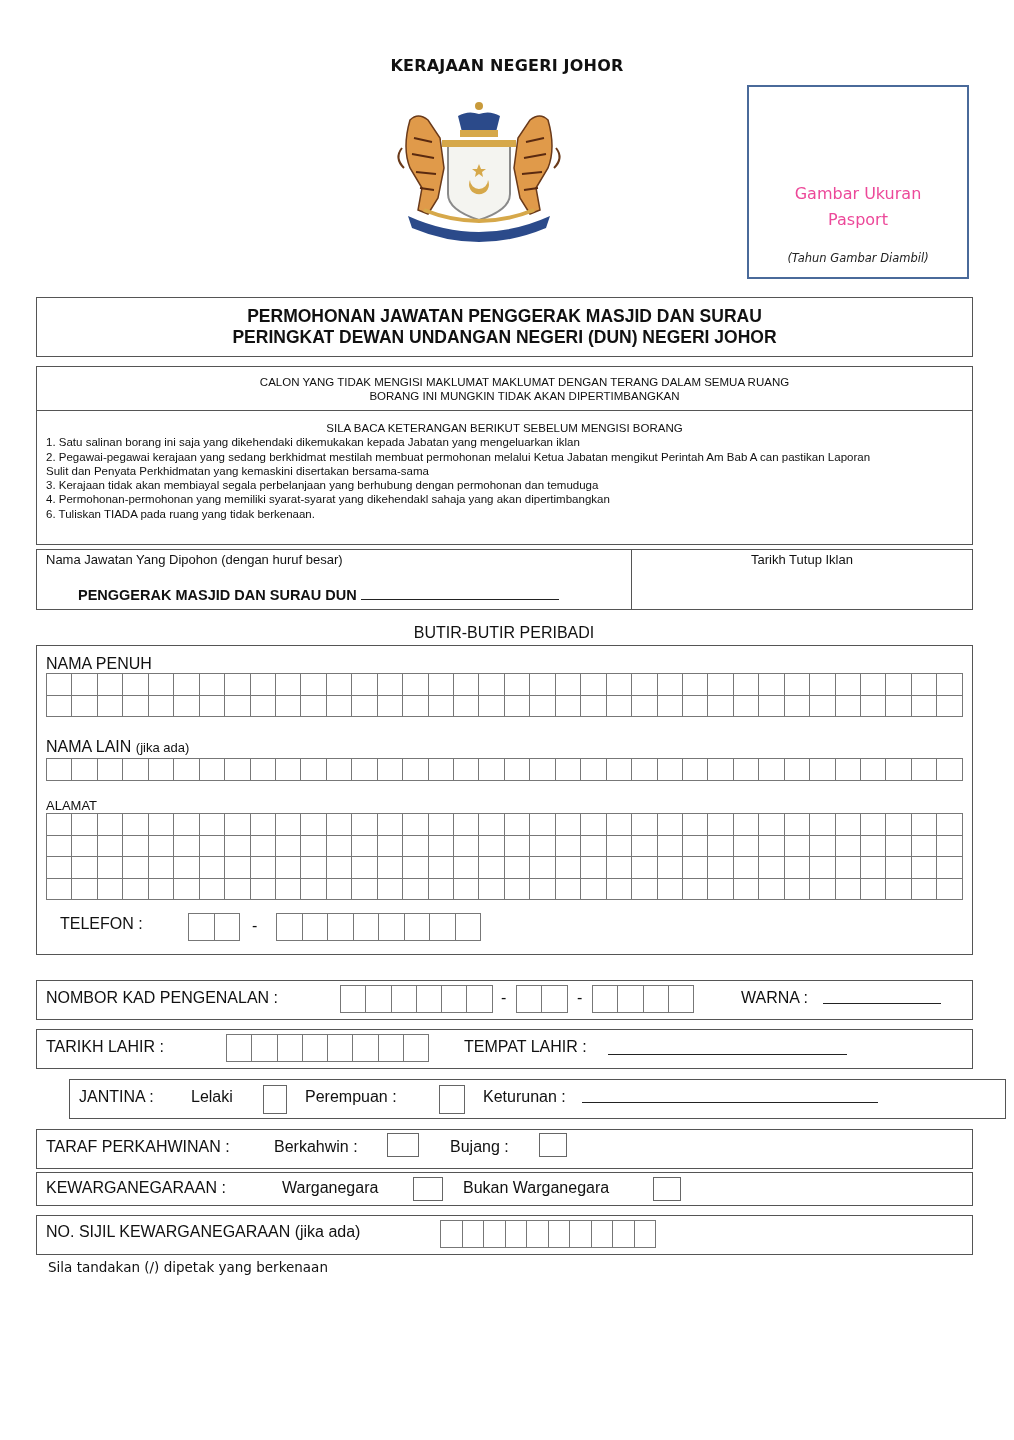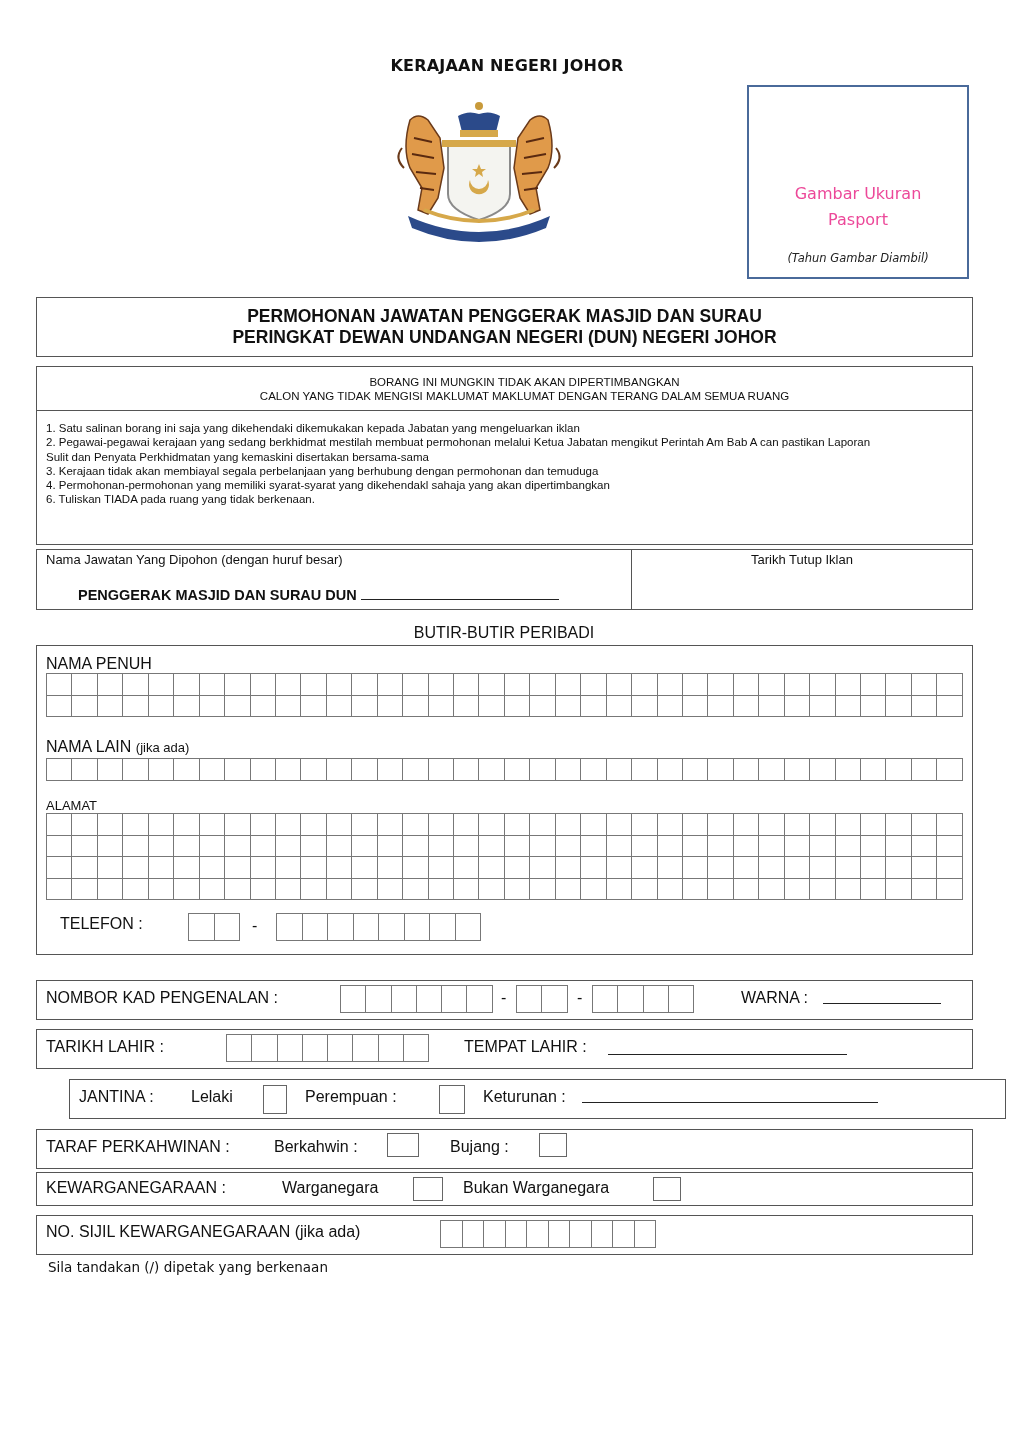--- a/index.html
+++ b/index.html
@@ -84,24 +84,25 @@
   <div class="l2">(Tahun Gambar Diambil)</div>
 </div>
 
 <div class="abs box title-box">
   <div>PERMOHONAN JAWATAN PENGGERAK MASJID DAN SURAU</div>
   <div>PERINGKAT DEWAN UNDANGAN NEGERI (DUN) NEGERI JOHOR</div>
 </div>
 
 <div class="abs box notice-box">
   <div class="notice-top">
+    <div>CALON YANG TIDAK MENGISI MAKLUMAT MAKLUMAT DENGAN TERANG DALAM SEMUA RUANG</div>
     <div>BORANG INI MUNGKIN TIDAK AKAN DIPERTIMBANGKAN</div>
-    <div>CALON YANG TIDAK MENGISI MAKLUMAT MAKLUMAT DENGAN TERANG DALAM SEMUA RUANG</div>
   </div>
   <div class="notice-body">
+    <div class="head">SILA BACA KETERANGAN BERIKUT SEBELUM MENGISI BORANG</div>
     <div>1. Satu salinan borang ini saja yang dikehendaki dikemukakan kepada Jabatan yang mengeluarkan iklan</div>
     <div>2. Pegawai-pegawai kerajaan yang sedang berkhidmat mestilah membuat permohonan melalui Ketua Jabatan mengikut Perintah Am Bab A can pastikan Laporan</div>
     <div>Sulit dan Penyata Perkhidmatan yang kemaskini disertakan bersama-sama</div>
     <div>3. Kerajaan tidak akan membiayal segala perbelanjaan yang berhubung dengan permohonan dan temuduga</div>
     <div>4. Permohonan-permohonan yang memiliki syarat-syarat yang dikehendakl sahaja yang akan dipertimbangkan</div>
     <div>6. Tuliskan TIADA pada ruang yang tidak berkenaan.</div>
   </div>
 </div>
 
 <div class="abs box post-box">

